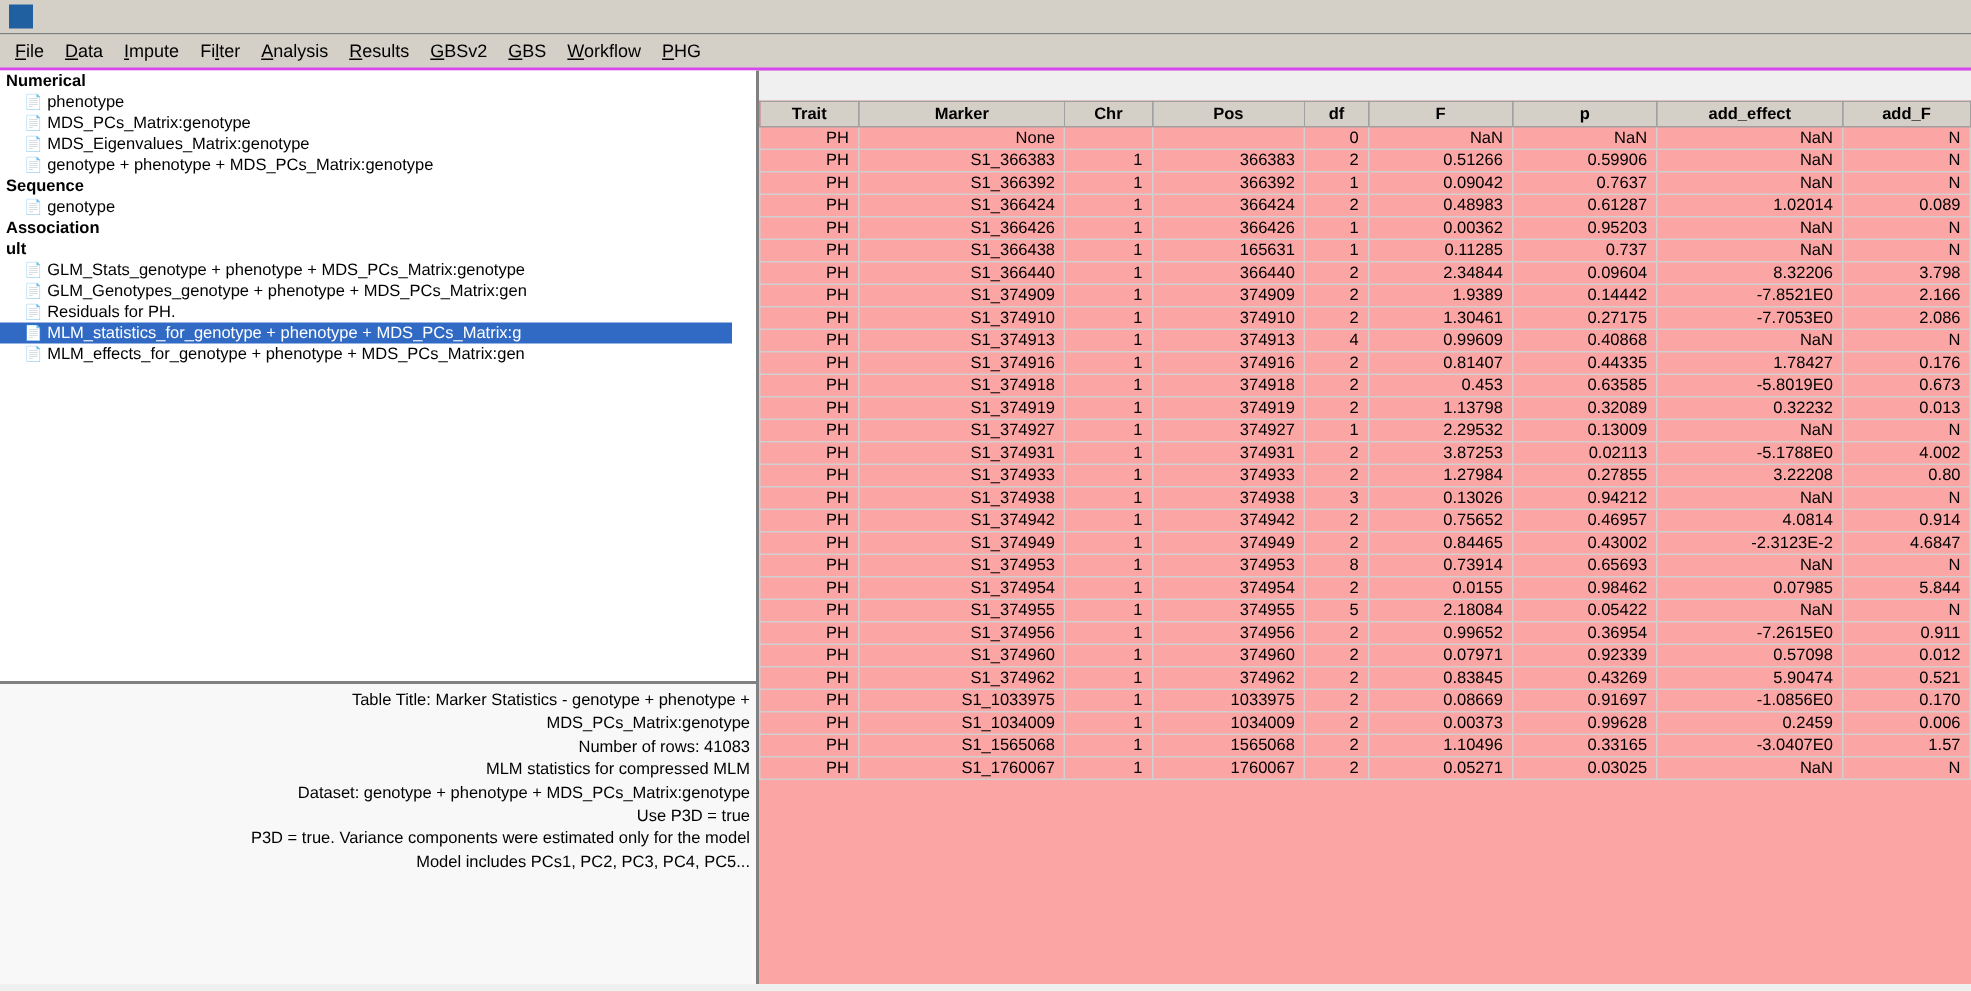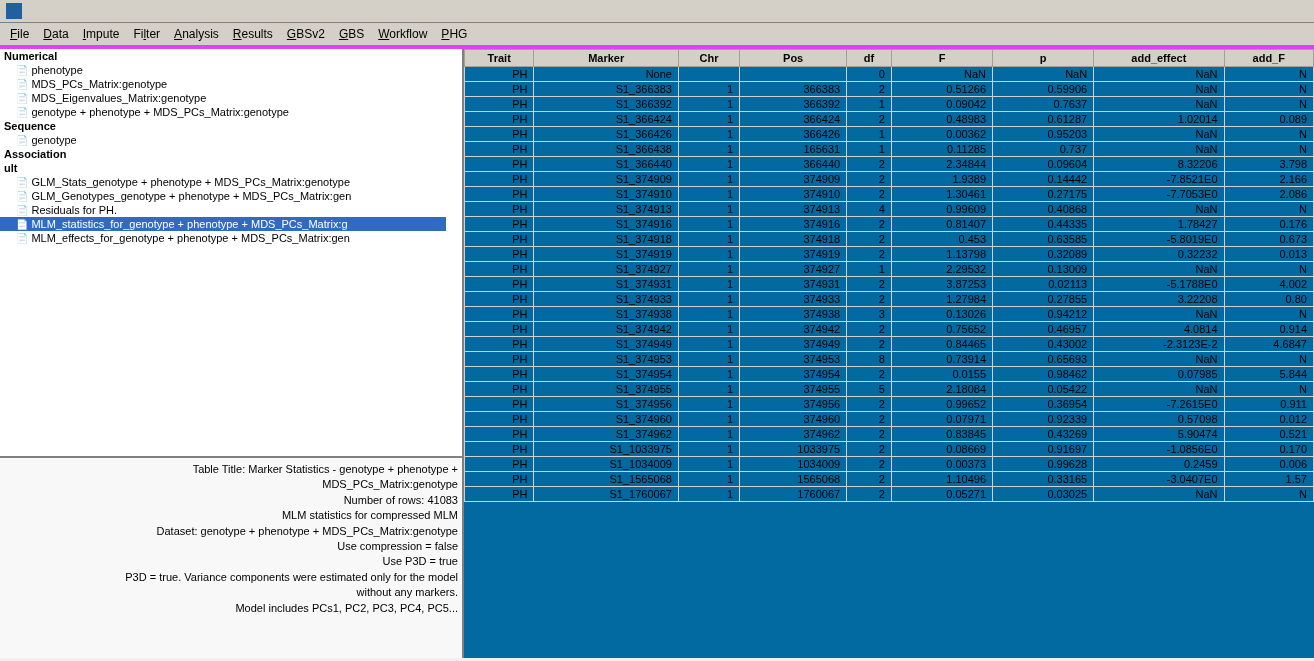--- a/index.html
+++ b/index.html
@@ -25,34 +25,34 @@
       width: 16px;
       height: 16px;
       background: #2060a0;
       display: inline-block;
     }
     #menu-bar {
       background: #d4d0c8;
       padding: 2px 4px;
       display: flex;
       gap: 2px;
-      border-bottom: 4px solid #d946ef;
+      border-bottom: 2px solid #d946ef;
     }
     .menu-item {
       padding: 2px 6px;
       cursor: pointer;
       font-size: 12px;
     }
     .menu-item .underline { text-decoration: underline; }
     #main-container {
       display: flex;
       height: calc(661px - 52px);
     }
     #left-panel {
-      width: 464px;
+      width: 506px;
       display: flex;
       flex-direction: column;
       border-right: 2px solid #808080;
       background: #ffffff;
     }
     #tree-area {
       flex: 1;
       overflow-y: auto;
       overflow-x: hidden;
       border-bottom: 2px solid #808080;
@@ -84,21 +84,22 @@
       overflow-y: auto;
       padding: 4px;
       font-size: 11px;
       background: #f8f8f8;
       line-height: 1.4;
       text-align: right;
     }
     #right-panel {
       flex: 1;
       overflow: auto;
-      background: #0369a1;
+      background: #fca5a5;
+      margin-top: 20px;
     }
     table.data-table {
       border-collapse: collapse;
       font-size: 11px;
       width: 100%;
     }
     table.data-table th {
       background: #d4d0c8;
       border: 1px solid #a0a0a0;
       padding: 2px 6px;
@@ -211,24 +212,22 @@
           </div>
         </div>
     </div>
     <div id="info-area">
 
     <div>Table Title: Marker Statistics - genotype + phenotype +</div>
         <div>MDS_PCs_Matrix:genotype</div>
         <div>Number of rows: 41083</div>
         <div>MLM statistics for compressed MLM</div>
         <div>Dataset: genotype + phenotype + MDS_PCs_Matrix:genotype</div>
-        <div>Use compression = false</div>
         <div>Use P3D = true</div>
         <div>P3D = true. Variance components were estimated only for the model</div>
-        <div>without any markers.</div>
         <div>Model includes PCs1, PC2, PC3, PC4, PC5...</div>
       </div>
   </div>
   <div id="right-panel">
     <table class="data-table">
       <thead>
         <tr id="header-row">
             <th>Trait</th>
             <th>Marker</th>
             <th>Chr</th>

